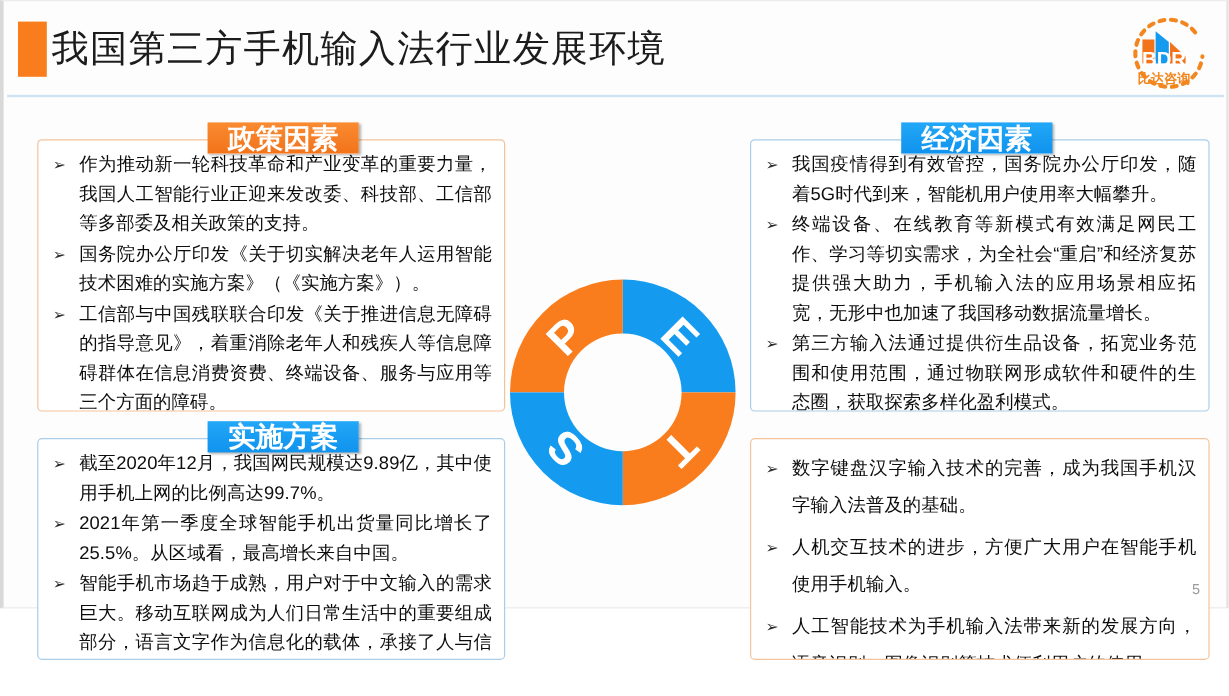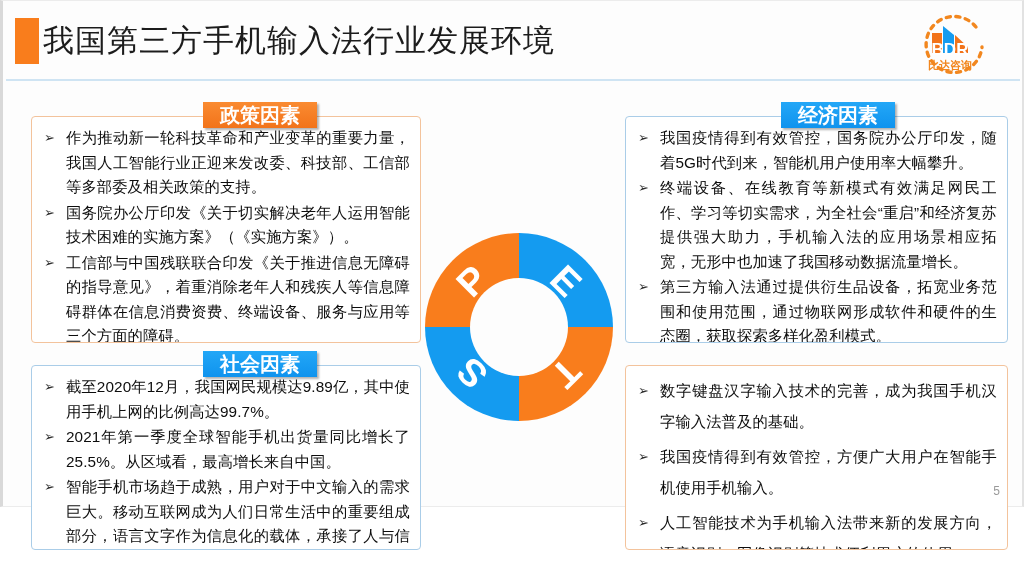--- a/index.html
+++ b/index.html
@@ -33,36 +33,35 @@
     letter-spacing:1px;
     white-space:nowrap;
   }
   #header-rule{
     position:absolute;left:3px;right:2px;top:78px;
     height:2px;background:#cfe4f3;
   }
 
   
   #logo{
-    position:absolute;right:28px;top:12px;
+    position:absolute;right:8px;top:12px;
     width:88px;height:62px;text-align:right;
   }
 
   
   .badge{
     position:absolute;
     height:26px;line-height:26px;
     padding:0 17px;
-    font-size:20px;font-weight:bold;
+    font-size:23px;font-weight:bold;
     color:#ffffff;
     white-space:nowrap;
     text-align:center;
     box-shadow:1.5px 1.5px 2px rgba(0,0,0,.30);
     z-index:4;
-    margin-left:30px;
   }
   .badge.orange{background:linear-gradient(180deg,#fa8b31 0%,#f2731a 100%);}
   .badge.blue{background:linear-gradient(180deg,#23a7f7 0%,#0f93ee 100%);}
 
   #badge-policy   {left:170px;  top:101px;}
   #badge-economy  {left:748px;  top:101px;padding-left:17px;}
   #badge-society  {left:170px;  top:350px;}
   #badge-tech     {left:748px;  top:350px;}
 
   
@@ -191,21 +190,21 @@
         <span class="arrow">➢</span>
         <span>终端设备、在线教育等新模式有效满足网民工作、学习等切实需求，为全社会“重启”和经济复苏提供强大助力，手机输入法的应用场景相应拓宽，无形中也加速了我国移动数据流量增长。</span>
       </li>
       <li class="bullet-item">
         <span class="arrow">➢</span>
         <span>第三方输入法通过提供衍生品设备，拓宽业务范围和使用范围，通过物联网形成软件和硬件的生态圈，获取探索多样化盈利模式。</span>
       </li>
     </ul>
   </div>
 
-  <div class="badge blue" id="badge-society">社会因素</div>
+  <div class="badge blue" id="badge-society">实施方案</div>
   <div class="factor-box blue" id="box-society">
     <ul class="bullet-list">
       <li class="bullet-item">
         <span class="arrow">➢</span>
         <span>截至2020年12月，我国网民规模达9.89亿，其中使用手机上网的比例高达99.7%。</span>
       </li>
       <li class="bullet-item">
         <span class="arrow">➢</span>
         <span>2021年第一季度全球智能手机出货量同比增长了25.5%。从区域看，最高增长来自中国。</span>
       </li>
@@ -217,21 +216,21 @@
   </div>
 
   <div class="factor-box orange" id="box-tech">
     <ul class="bullet-list">
       <li class="bullet-item">
         <span class="arrow">➢</span>
         <span>数字键盘汉字输入技术的完善，成为我国手机汉字输入法普及的基础。</span>
       </li>
       <li class="bullet-item">
         <span class="arrow">➢</span>
-        <span>我国疫情得到有效管控，方便广大用户在智能手机使用手机输入。</span>
+        <span>人机交互技术的进步，方便广大用户在智能手机使用手机输入。</span>
       </li>
       <li class="bullet-item">
         <span class="arrow">➢</span>
         <span>人工智能技术为手机输入法带来新的发展方向，语音识别、图像识别等技术便利用户的使用。</span>
       </li>
     </ul>
   </div>
 
   <div id="page-number">5</div>
 

